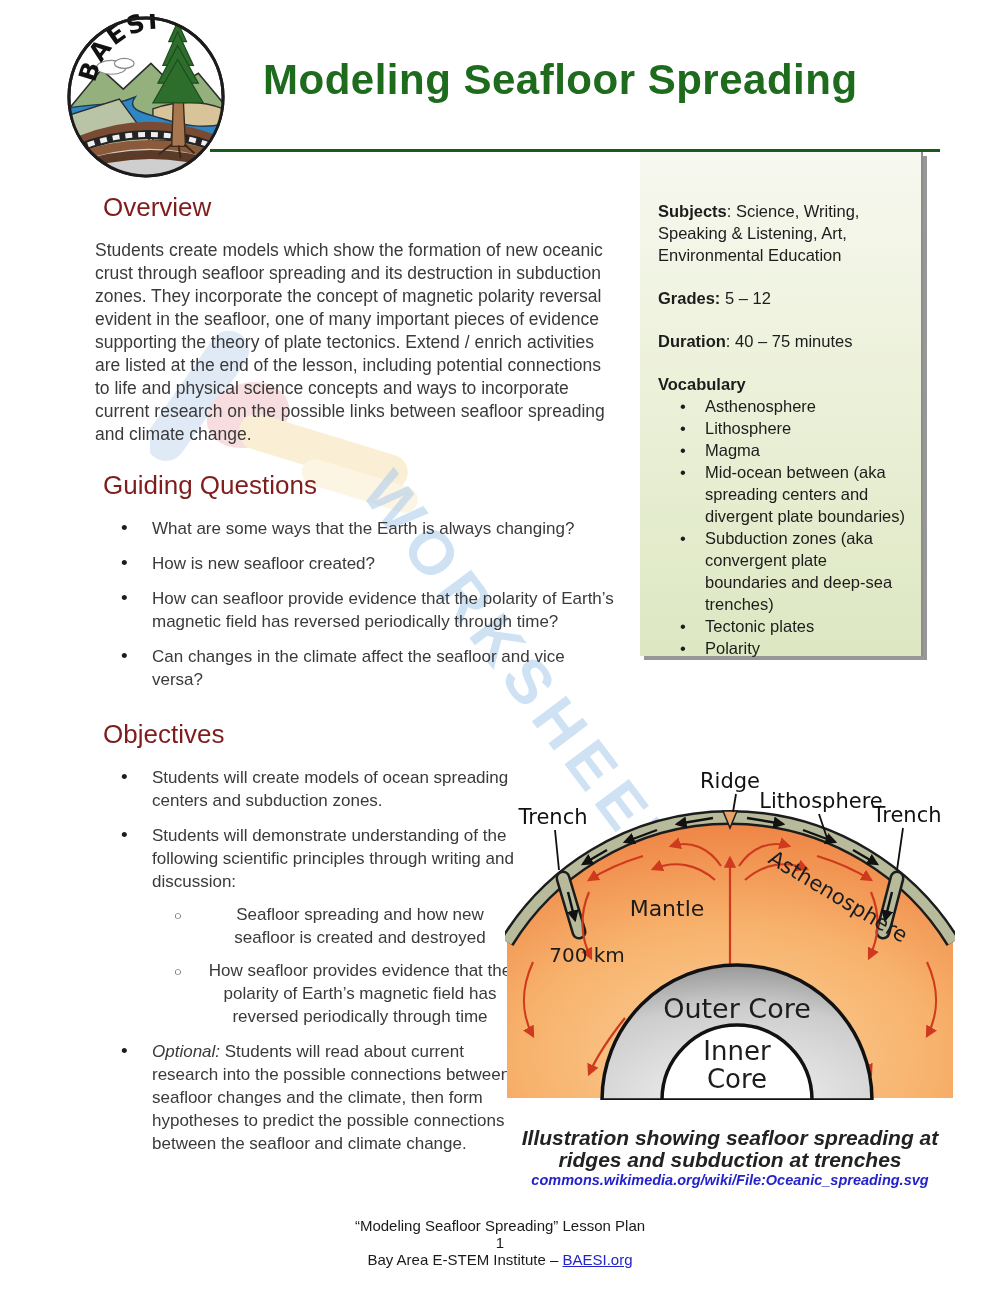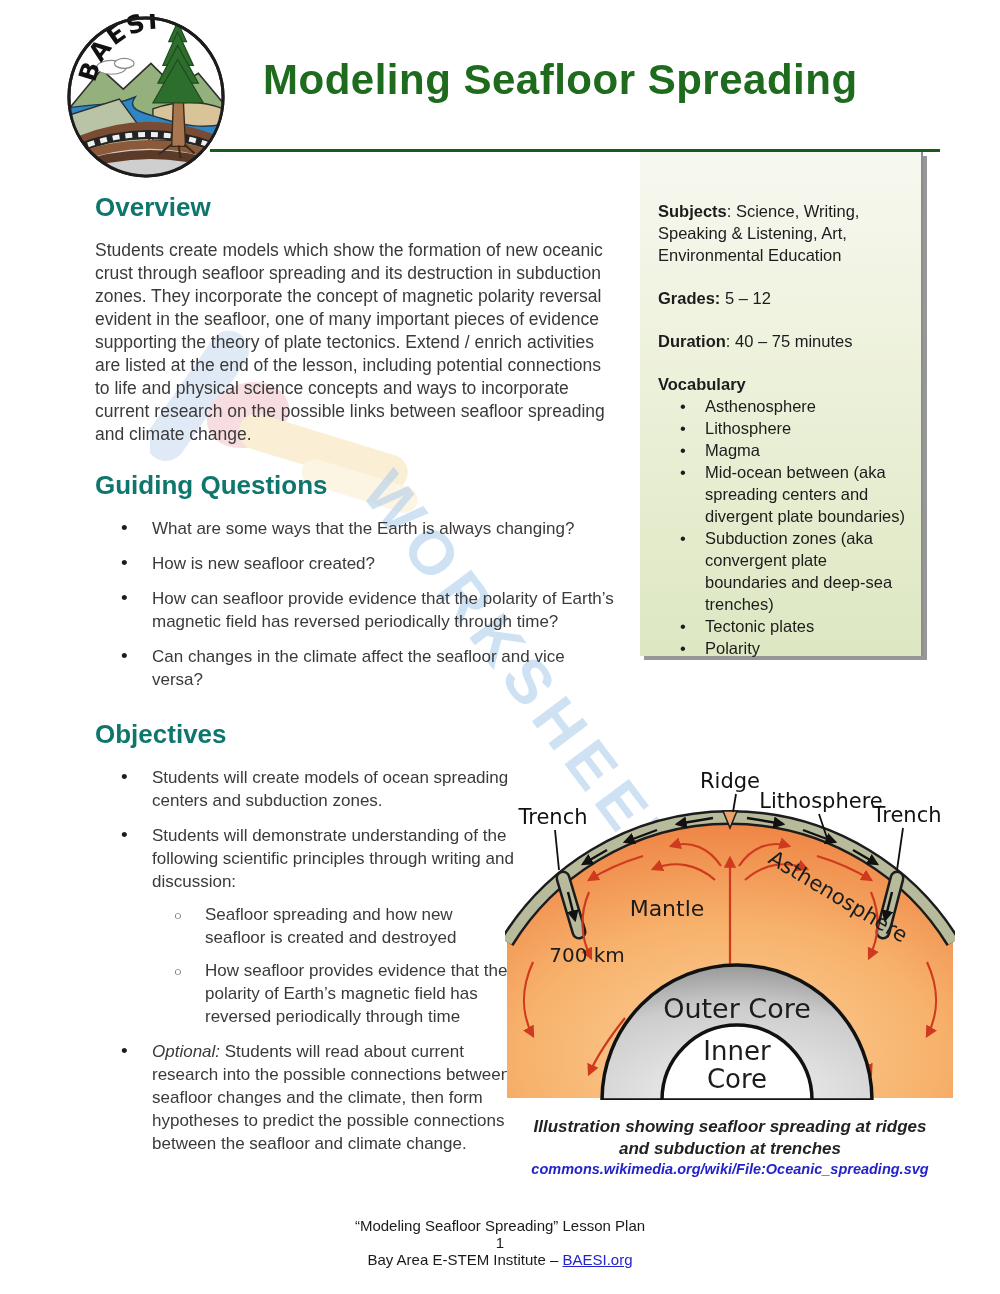--- a/index.html
+++ b/index.html
@@ -35,34 +35,34 @@
     font-size:16.5px; line-height:22px; color:#1c1c1c;
   }
   .sb-entry { margin-bottom:21px; }
   .sb-label { font-weight:bold; }
   .sb-vocab-title { font-weight:bold; margin-bottom:0; }
   .sb-vocab { list-style:none; margin:0; padding:0; }
   .sb-vocab li { position:relative; padding-left:47px; }
   .sb-vocab li::before { content:"•"; position:absolute; left:22px; top:0; }
   
   .main { position:absolute; left:95px; top:192px; width:522px; }
-  .h-green { font-size:26px; font-weight:bold; color:#0f766e; margin:0 0 16px 0; }
+  .h-green { font-size:26px; font-weight:normal; color:#7f1d1d; margin:0 0 16px 8px; }
   .body-text { font-size:17.5px; line-height:23px; margin:0 0 24px 0; }
   .bullets { list-style:none; margin:4px 0 26px 0; padding:0; font-size:17px; line-height:23px; }
   .bullets > li { position:relative; padding-left:57px; margin-bottom:12px; }
   .bullets > li::before { content:"•"; position:absolute; left:26px; top:-1px; font-size:19px; color:#1c1c1c; }
   .subbullets { list-style:none; margin:10px 0 0 0; padding:0; }
-  .subbullets > li { position:relative; padding-left:53px; margin-bottom:10px; }
+  .subbullets > li { position:relative; padding-left:53px; margin-bottom:10px;text-align:center; }
   .subbullets > li::before { content:"○"; position:absolute; left:22px; top:1px; font-size:13px; color:#1c1c1c; }
   .ital { font-style:italic; }
   
   .figure { position:absolute; left:505px; top:766px; width:450px; }
   .fig-caption {
-    margin:12px auto 0 auto; max-width:420px; text-align:center;
-    font-size:17px; font-style:italic; font-weight:600; color:#222; line-height:22px;
+    margin:23px auto 0 auto; max-width:420px; text-align:center;
+    font-size:21px; font-style:italic; font-weight:600; color:#222; line-height:22px;
   }
   .fig-link {
     display:block; margin-top:1px; text-align:center;
     font-size:14.5px; font-style:italic; font-weight:bold;
     color:#2323cc; cursor:pointer;
   }
   
   .footer {
     position:absolute; left:95px; top:1217px; width:810px;
     display:flex; align-items:center; font-size:15px; color:#1a1a1a;flex-direction:column;

